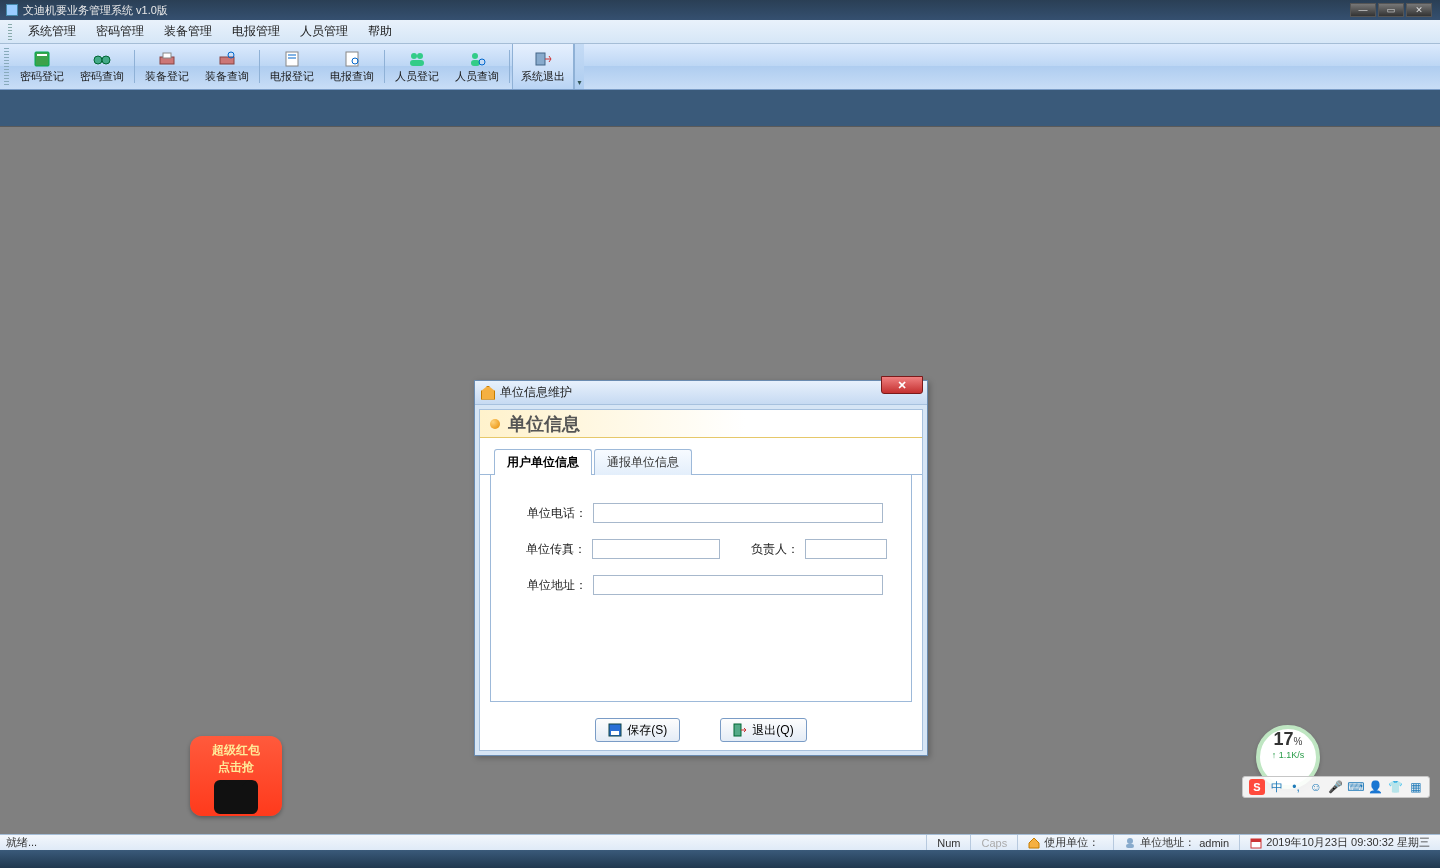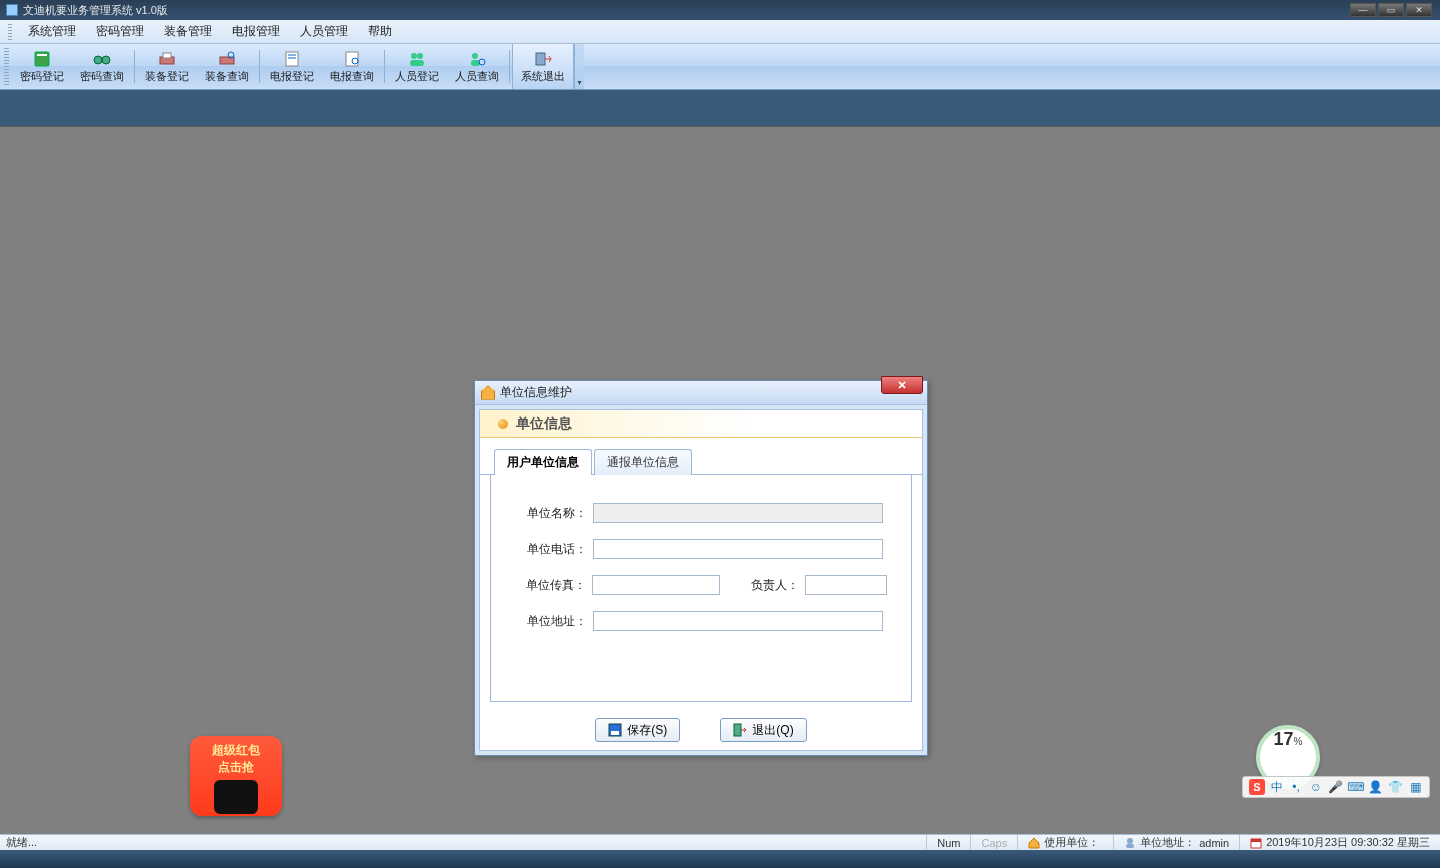--- a/index.html
+++ b/index.html
@@ -108,22 +108,22 @@
 .dialog-body{
   margin:4px; background:#fff; border:1px solid #a7c1de;
   height: calc(100% - 32px);
   display:flex;flex-direction:column;
 }
 .section-header{
   height:28px;
   background: linear-gradient(90deg, #fff2cc, #fff 60%);
   border-bottom:1px solid #e6c86a;
   display:flex;align-items:center;
-  padding-left:18px;
-  font-size:14px;font-weight:bold;color:#555;
+  padding-left:10px;
+  font-size:18px;font-weight:bold;color:#555;
 }
 .section-header .bullet{
   width:10px;height:10px;border-radius:50%;
   background: radial-gradient(circle at 30% 30%, #ffd27a, #e68a00);
   margin-right:8px;
 }
 .tabs-row{
   display:flex; padding: 10px 10px 0 14px; gap:2px;
   border-bottom:1px solid #9db9d9;
 }
@@ -184,21 +184,21 @@
 .os-taskbar{
   position:absolute;left:0;right:0;bottom:0;height:18px;
   background: linear-gradient(#3a5a7a,#20384f);
 }
 
 
 .net-widget{
   position:absolute; right:120px; top:598px;
   width:64px;height:64px;border-radius:50%;
   background:#fff; border:4px solid #bfe6c2;
-  display:flex;flex-direction:column;align-items:center;justify-content:space-between;
+  display:flex;flex-direction:column;align-items:center;justify-content:flex-start;
   box-shadow:0 2px 4px rgba(0,0,0,.2);
   font-size:10px;color:#444;
 }
 .net-widget .big{font-size:18px;font-weight:bold;color:#333;}
 .net-widget .sub{font-size:9px;color:#2a9d4a;}
 .promo{
   position:absolute; left:190px; bottom:22px;
   width:92px;height:80px;
   background: linear-gradient(#ff5a3c,#ff3a1c);
   border-radius:12px;
@@ -356,24 +356,20 @@
     <div class="dialog-body">
       <div class="section-header">
         <div class="bullet"></div>
         <span>单位信息</span>
       </div>
       <div class="tabs-row">
         <div class="tab active">用户单位信息</div>
         <div class="tab">通报单位信息</div>
       </div>
       <div class="form-area">
-        <div class="form-row">
-          <label>单位名称：</label>
-          <input class="readonly" style="width: 290px;" readonly="" value="">
-        </div>
         <div class="form-row">
           <label>单位电话：</label>
           <input style="width: 290px;" value="">
         </div>
         <div class="form-row">
           <label>单位传真：</label>
           <input style="width: 128px;" value="">
           <label style="width:68px;margin-left:12px">负责人：</label>
           <input style="width: 82px;" value="">
         </div>

